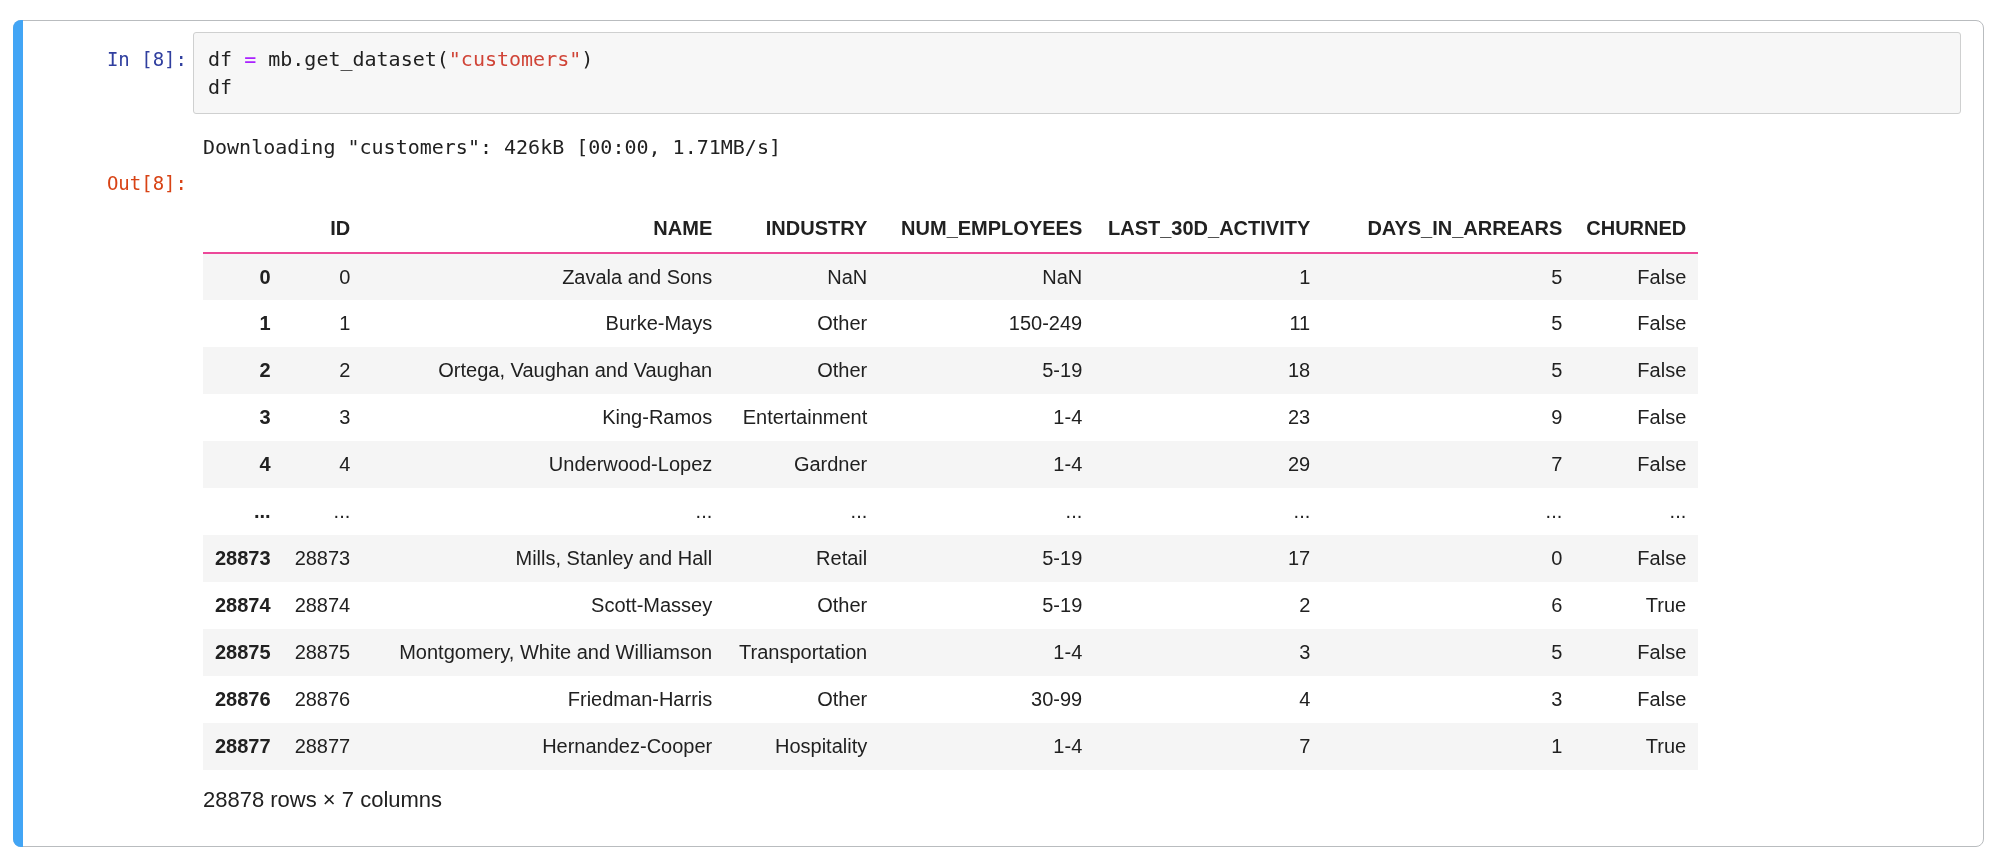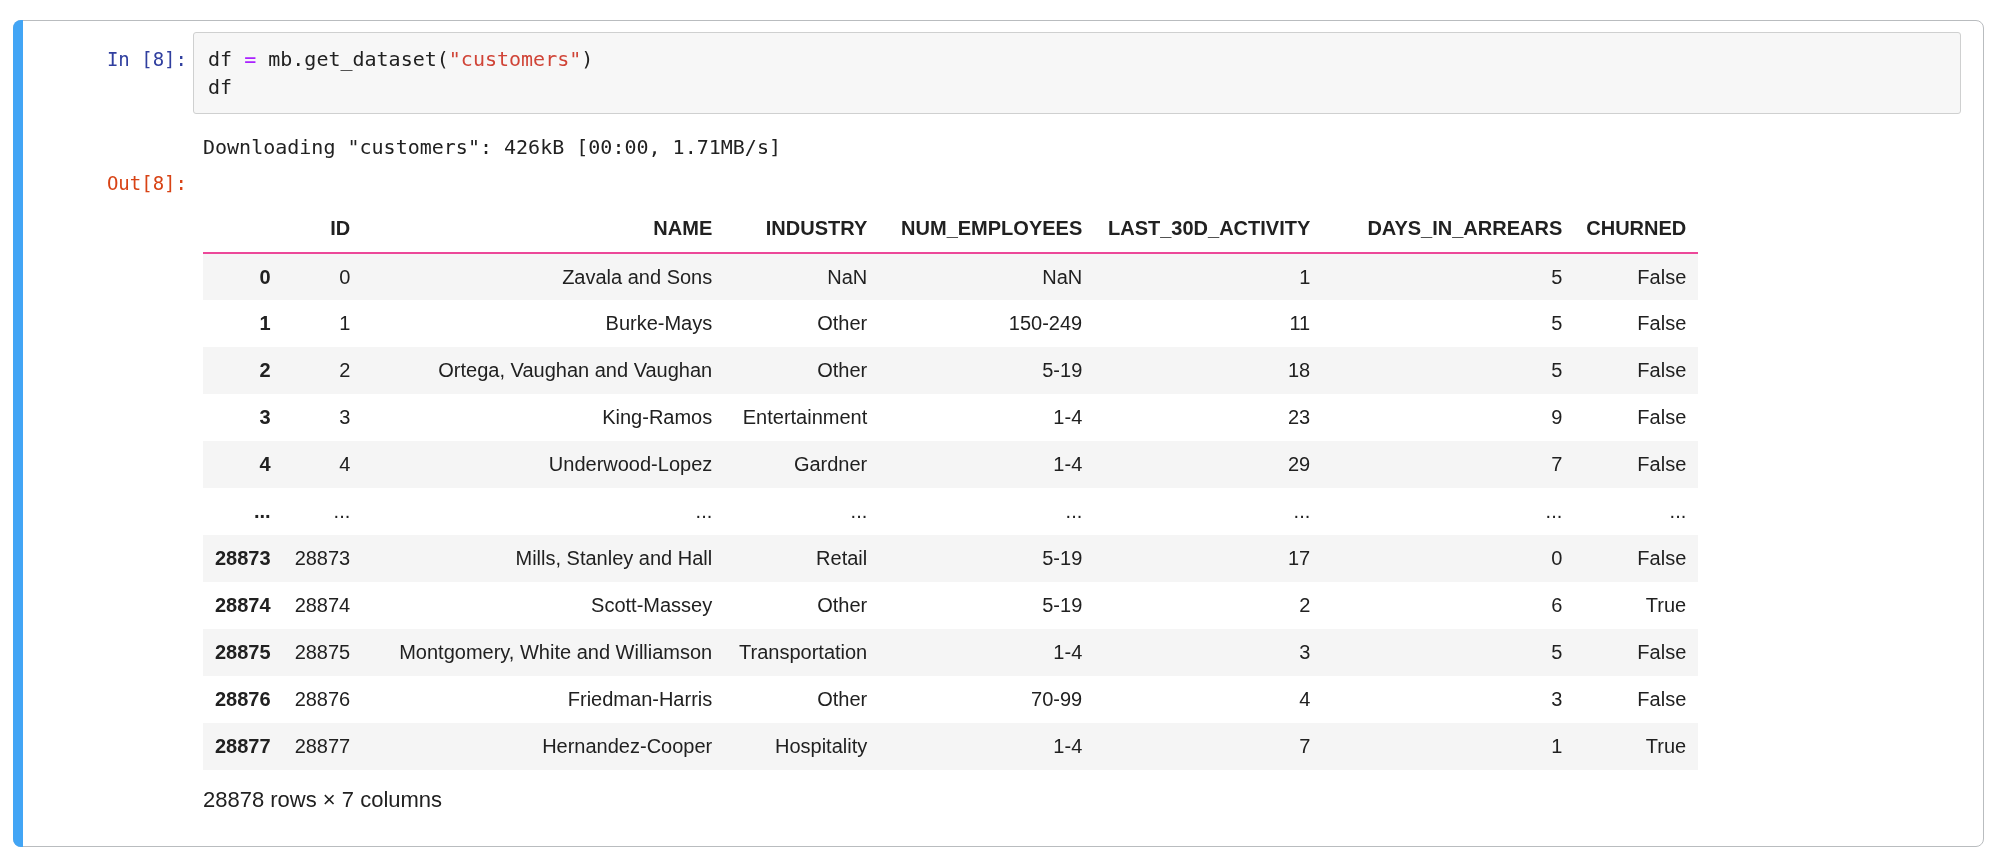--- a/index.html
+++ b/index.html
@@ -194,21 +194,21 @@
                 <td>1-4</td>
                 <td>3</td>
                 <td>5</td>
                 <td>False</td>
               </tr>
               <tr>
                 <th>28876</th>
                 <td>28876</td>
                 <td>Friedman-Harris</td>
                 <td>Other</td>
-                <td>70-99</td>
+                <td>30-99</td>
                 <td>4</td>
                 <td>3</td>
                 <td>False</td>
               </tr>
               <tr>
                 <th>28877</th>
                 <td>28877</td>
                 <td>Hernandez-Cooper</td>
                 <td>Hospitality</td>
                 <td>1-4</td>

